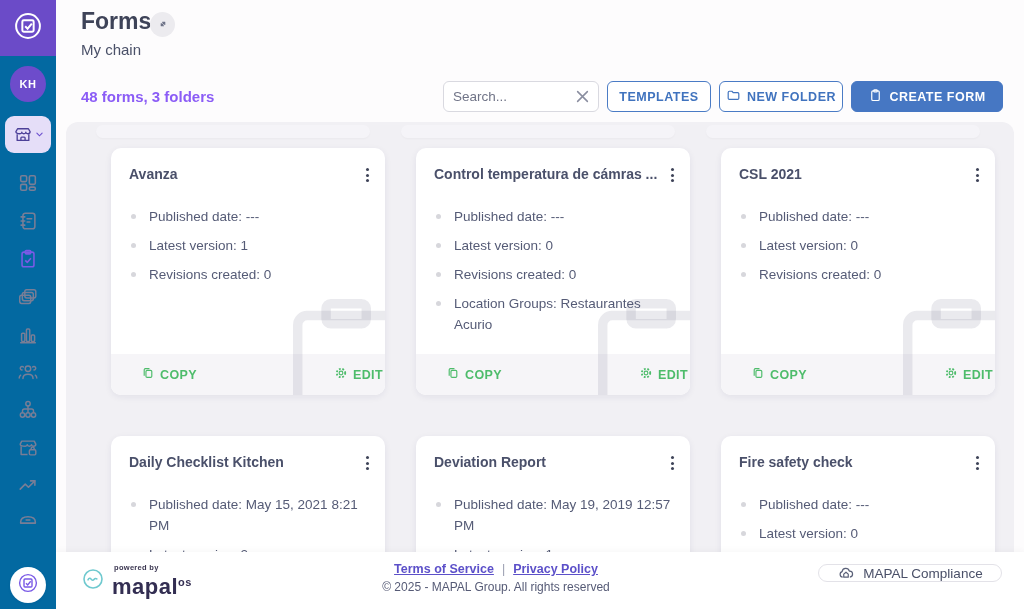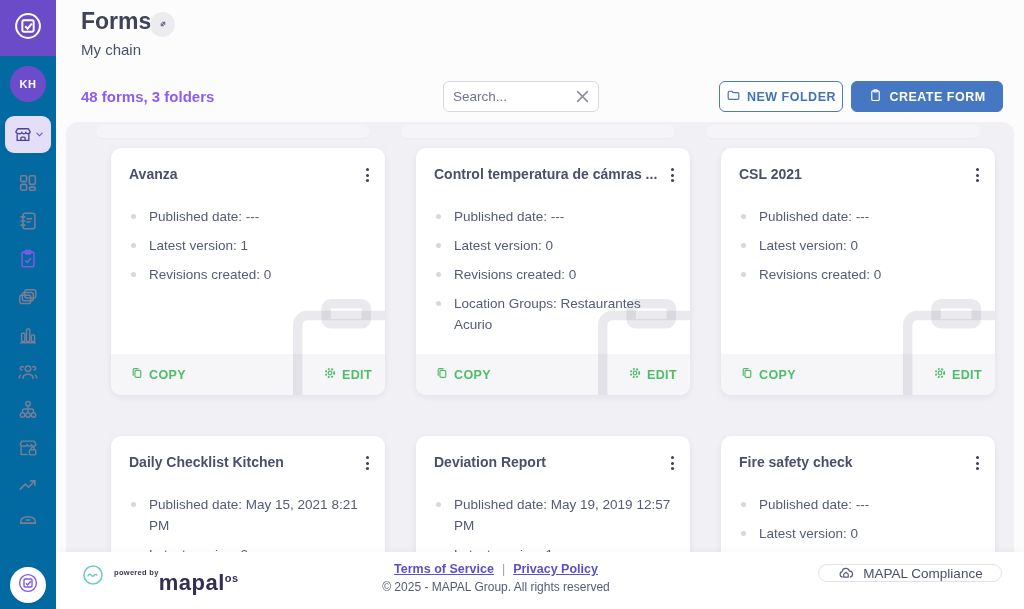--- a/index.html
+++ b/index.html
@@ -54,31 +54,31 @@
   .c0,.s0 { left:30px; } .c1,.s1 { left:335px; } .c2,.s2 { left:640px; }
   .card-head { display:flex; align-items:flex-start; justify-content:space-between; padding:18px 12px 0 18px; }
   .card-title { font-size:14px; font-weight:bold; color:#4a506a; white-space:nowrap; overflow:hidden; max-width:228px; }
   .kebab { color:#3e4358; padding:0 4px; cursor:pointer; line-height:10px; display:flex; flex-direction:column; gap:2.5px; margin-top:2px; }
   .kebab i { width:3px; height:3px; border-radius:50%; background:#3e4358; display:block; }
   .card-items { margin-top:24px; padding:0 16px 0 20px; position:relative; z-index:3; }
   .item { display:flex; margin-bottom:8px; }
   .dot { flex:0 0 5px; width:5px; height:5px; border-radius:50%; background:#d7d7dc; margin:8px 13px 0 0; }
   .itext { font-size:13.5px; line-height:21px; color:#555b76; }
   .card-strip { position:absolute; left:0; bottom:0; width:100%; height:41px; background:#f6f5f8; z-index:1; }
-  .card-actions { position:absolute; left:3px; bottom:0; width:100%; height:41px; display:flex; align-items:center;
+  .card-actions { position:absolute; left:14px; bottom:0; width:100%; height:41px; display:flex; align-items:center;
                   justify-content:space-between; padding:0 16px; z-index:3; }
   .action { display:flex; align-items:center; gap:5px; color:#4ebc6b; font-size:12.5px; font-weight:bold; letter-spacing:.4px; cursor:pointer; }
   .watermark { position:absolute; right:-20px; bottom:-38px; z-index:2; color:rgba(125,125,150,.16); }
 
   
   .footer { position:absolute; left:0; top:552px; width:968px; height:57px; background:#fff; z-index:5;
             box-shadow:0 -2px 6px rgba(0,0,0,.03); }
   .mapal-logo { position:absolute; left:25px; top:11px; display:flex; align-items:flex-end; gap:7px; }
   .mapal-wave { color:#6fc9cf; margin-bottom:2px; }
-  .mapal-wordwrap { display:flex; }
+  .mapal-wordwrap { display:flex; flex-direction:column; }
   .powered { font-size:7.5px; font-weight:bold; color:#3a3550; letter-spacing:.3px; margin-left:2px; }
   .mapal-word { font-size:22px; font-weight:bold; color:#332e52; letter-spacing:.5px; line-height:20px; }
   .mapal-word sup { font-size:11px; font-weight:bold; }
   .foot-center { position:absolute; left:290px; top:10px; width:300px; text-align:center; }
   .foot-links { font-size:12.5px; font-weight:bold; color:#5c50c9; }
   .foot-links a { color:#5c50c9; text-decoration:underline; cursor:pointer; }
   .foot-sep { color:#9a9db0; font-weight:normal; margin:0 8px; }
   .copyright { font-size:12px; color:#565b76; margin-top:4px; }
   .app-pill { position:absolute; left:762px; top:12px; width:184px; height:18px; border:1px solid #e3e2e8;
               border-radius:17px; background:#fff; display:flex; align-items:center; justify-content:center;
@@ -247,20 +247,23 @@
 
     <div class="search-box">
       <input type="text" placeholder="Search..." style="">
       <span class="clear-x">
         <svg width="13" height="13" viewBox="0 0 12 12" fill="none" stroke="currentColor" stroke-width="1.4" stroke-linecap="round">
           <path d="M1.5 1.5 L10.5 10.5 M10.5 1.5 L1.5 10.5"></path>
         </svg>
       </span>
     </div>
 
+    <div class="btn btn-outline btn-templates">
+      <span>TEMPLATES</span>
+    </div>
 
     <div class="btn btn-outline btn-newfolder">
       <span>
         <svg width="15" height="15" viewBox="0 0 24 24" fill="none" stroke="currentColor" stroke-width="1.9" stroke-linejoin="round">
           <path d="M3.5 7 q0-1.8 1.8-1.8 h4.2 l2 2.3 h7.2 q1.8 0 1.8 1.8 v7 q0 1.8-1.8 1.8 H5.3 q-1.8 0-1.8-1.8 z"></path>
         </svg>
       </span>
       <span>NEW FOLDER</span>
     </div>
 

